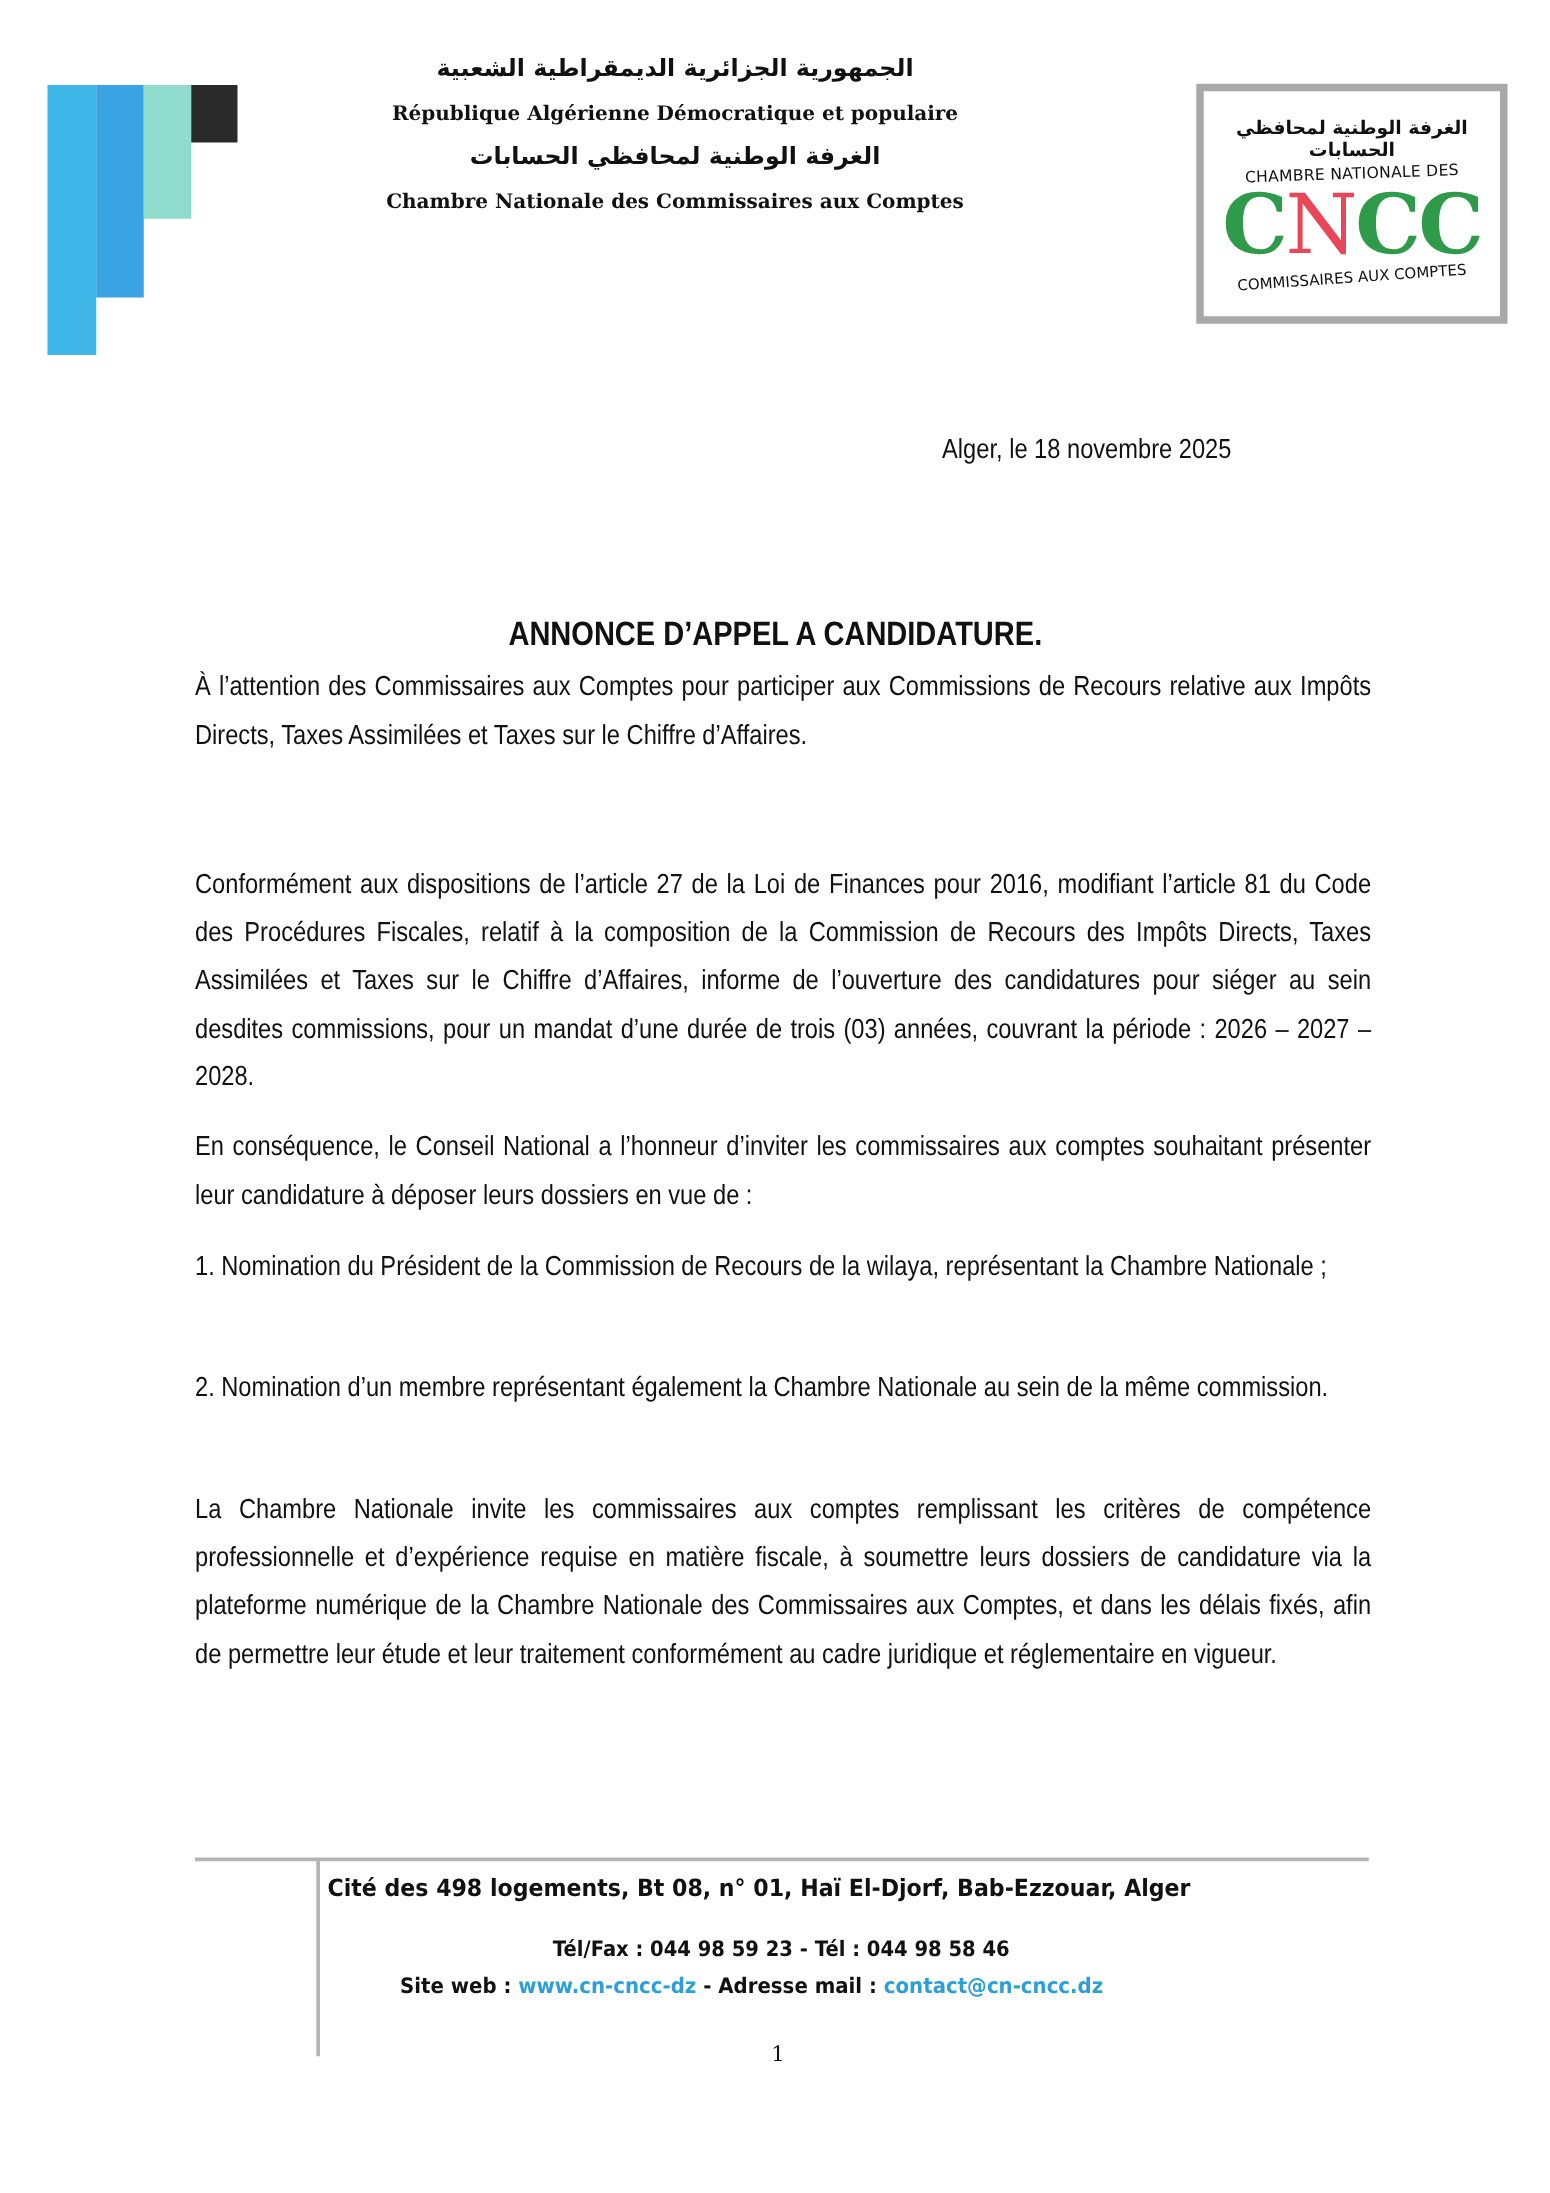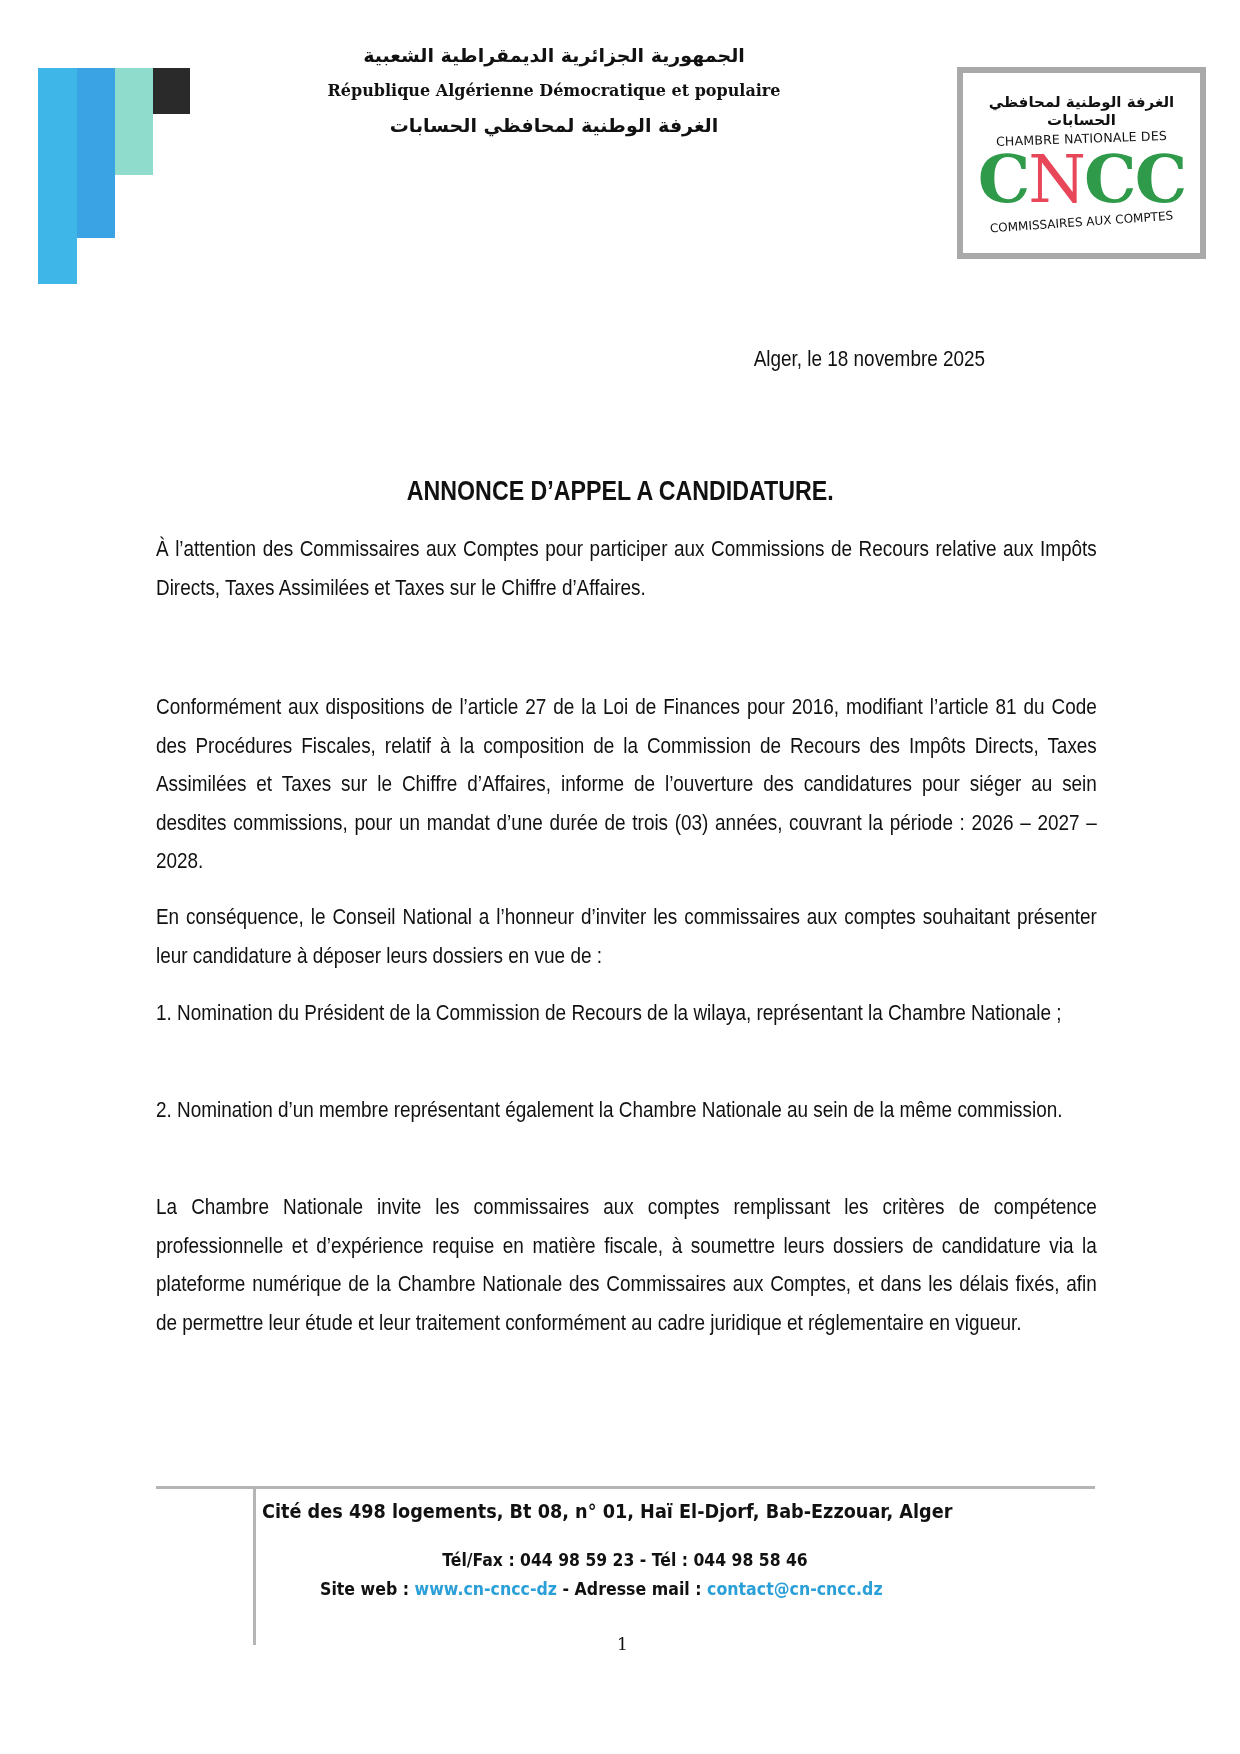--- a/index.html
+++ b/index.html
@@ -6,41 +6,41 @@
   body { width: 1240px; height: 1754px; position: relative; overflow: hidden; color: #111; }
 
   
   .blk { position: absolute; }
   .blk1 { left: 38px; top: 68px; width: 39px; height: 216px; background: #3fb6e8; }
   .blk2 { left: 77px; top: 68px; width: 38px; height: 170px; background: #3aa3e4; }
   .blk3 { left: 115px; top: 68px; width: 38px; height: 107px; background: #8fdccd; }
   .blk4 { left: 153px; top: 68px; width: 37px; height: 46px; background: #2a2a2a; }
 
   
-  .header { position: absolute; left: 204px; top: 38px; width: 700px; text-align: center;
+  .header { position: absolute; left: 190px; top: 38px; width: 700px; text-align: center;
             font-family: "DejaVu Serif", "Liberation Serif", serif; }
   .hl { line-height: 35px; white-space: nowrap; }
   .ar { font-family: "DejaVu Sans", sans-serif; font-weight: bold; font-size: 19px; direction: rtl; }
   .fr { font-weight: bold; font-size: 16px; }
 
   
   .logo { position: absolute; left: 957px; top: 67px; width: 237px; height: 180px;
           border: 6px solid #a9a9a9; background: #fff; text-align: center;
           font-family: "DejaVu Sans", sans-serif; }
   .logo-ar { margin-top: 20px; font-size: 15px; font-weight: bold; direction: rtl; }
   .logo-top { font-size: 12.5px; margin-top: 2px; letter-spacing: 0.2px; transform: rotate(-2deg); }
   .logo-main { font-family: "DejaVu Serif", serif; font-size: 66px; line-height: 66px; margin-top: 0px; letter-spacing: -2px; text-align: center; }
   .logo-main .g { color: #2e9a4a; font-weight: bold; }
   .logo-main .r { color: #e8475a; font-weight: normal; }
   .logo-bot { font-size: 12px; margin-top: 2px; transform: rotate(-4deg); }
 
   
   .doc { font-family: "Liberation Sans", sans-serif; color: #111; }
   .date { position: absolute; right: 255px; top: 346px; font-size: 22px; transform: scaleX(0.86); transform-origin: right; }
-  .title { position: absolute; left: 0; width: 1240px; top: 476px; text-align: center; font-weight: bold; font-size: 27px; }
+  .title { position: absolute; left: 0; width: 1240px; top: 492px; text-align: center; font-weight: bold; font-size: 27px; }
   .title span { display: inline-block; transform: scaleX(0.86); }
   .para { position: absolute; left: 156px; width: 1094px; font-size: 22px; line-height: 38.6px;
           transform: scaleX(0.86); transform-origin: left; text-align: justify; }
   .p-intro { top: 530px; }
   .p1 { top: 688px; }
   .p2 { top: 898px; }
   .p3 { top: 994px; }
   .p4 { top: 1091px; }
   .p5 { top: 1188px; }
 
@@ -59,20 +59,21 @@
 
 <div class="blk blk1"></div>
 <div class="blk blk2"></div>
 <div class="blk blk3"></div>
 <div class="blk blk4"></div>
 
 <div class="header">
   <div class="hl ar">الجمهورية الجزائرية الديمقراطية الشعبية</div>
   <div class="hl fr">République Algérienne Démocratique et populaire</div>
   <div class="hl ar">الغرفة الوطنية لمحافظي الحسابات</div>
+  <div class="hl fr">Chambre Nationale des Commissaires aux Comptes</div>
 </div>
 
 <div class="logo">
   <div class="logo-ar">الغرفة الوطنية لمحافظي الحسابات</div>
   <div class="logo-top">CHAMBRE NATIONALE DES</div>
   <div class="logo-main"><span class="g">C</span><span class="r">N</span><span class="g">C</span><span class="g">C</span></div>
   <div class="logo-bot">COMMISSAIRES AUX COMPTES</div>
 </div>
 
 <div class="doc">

